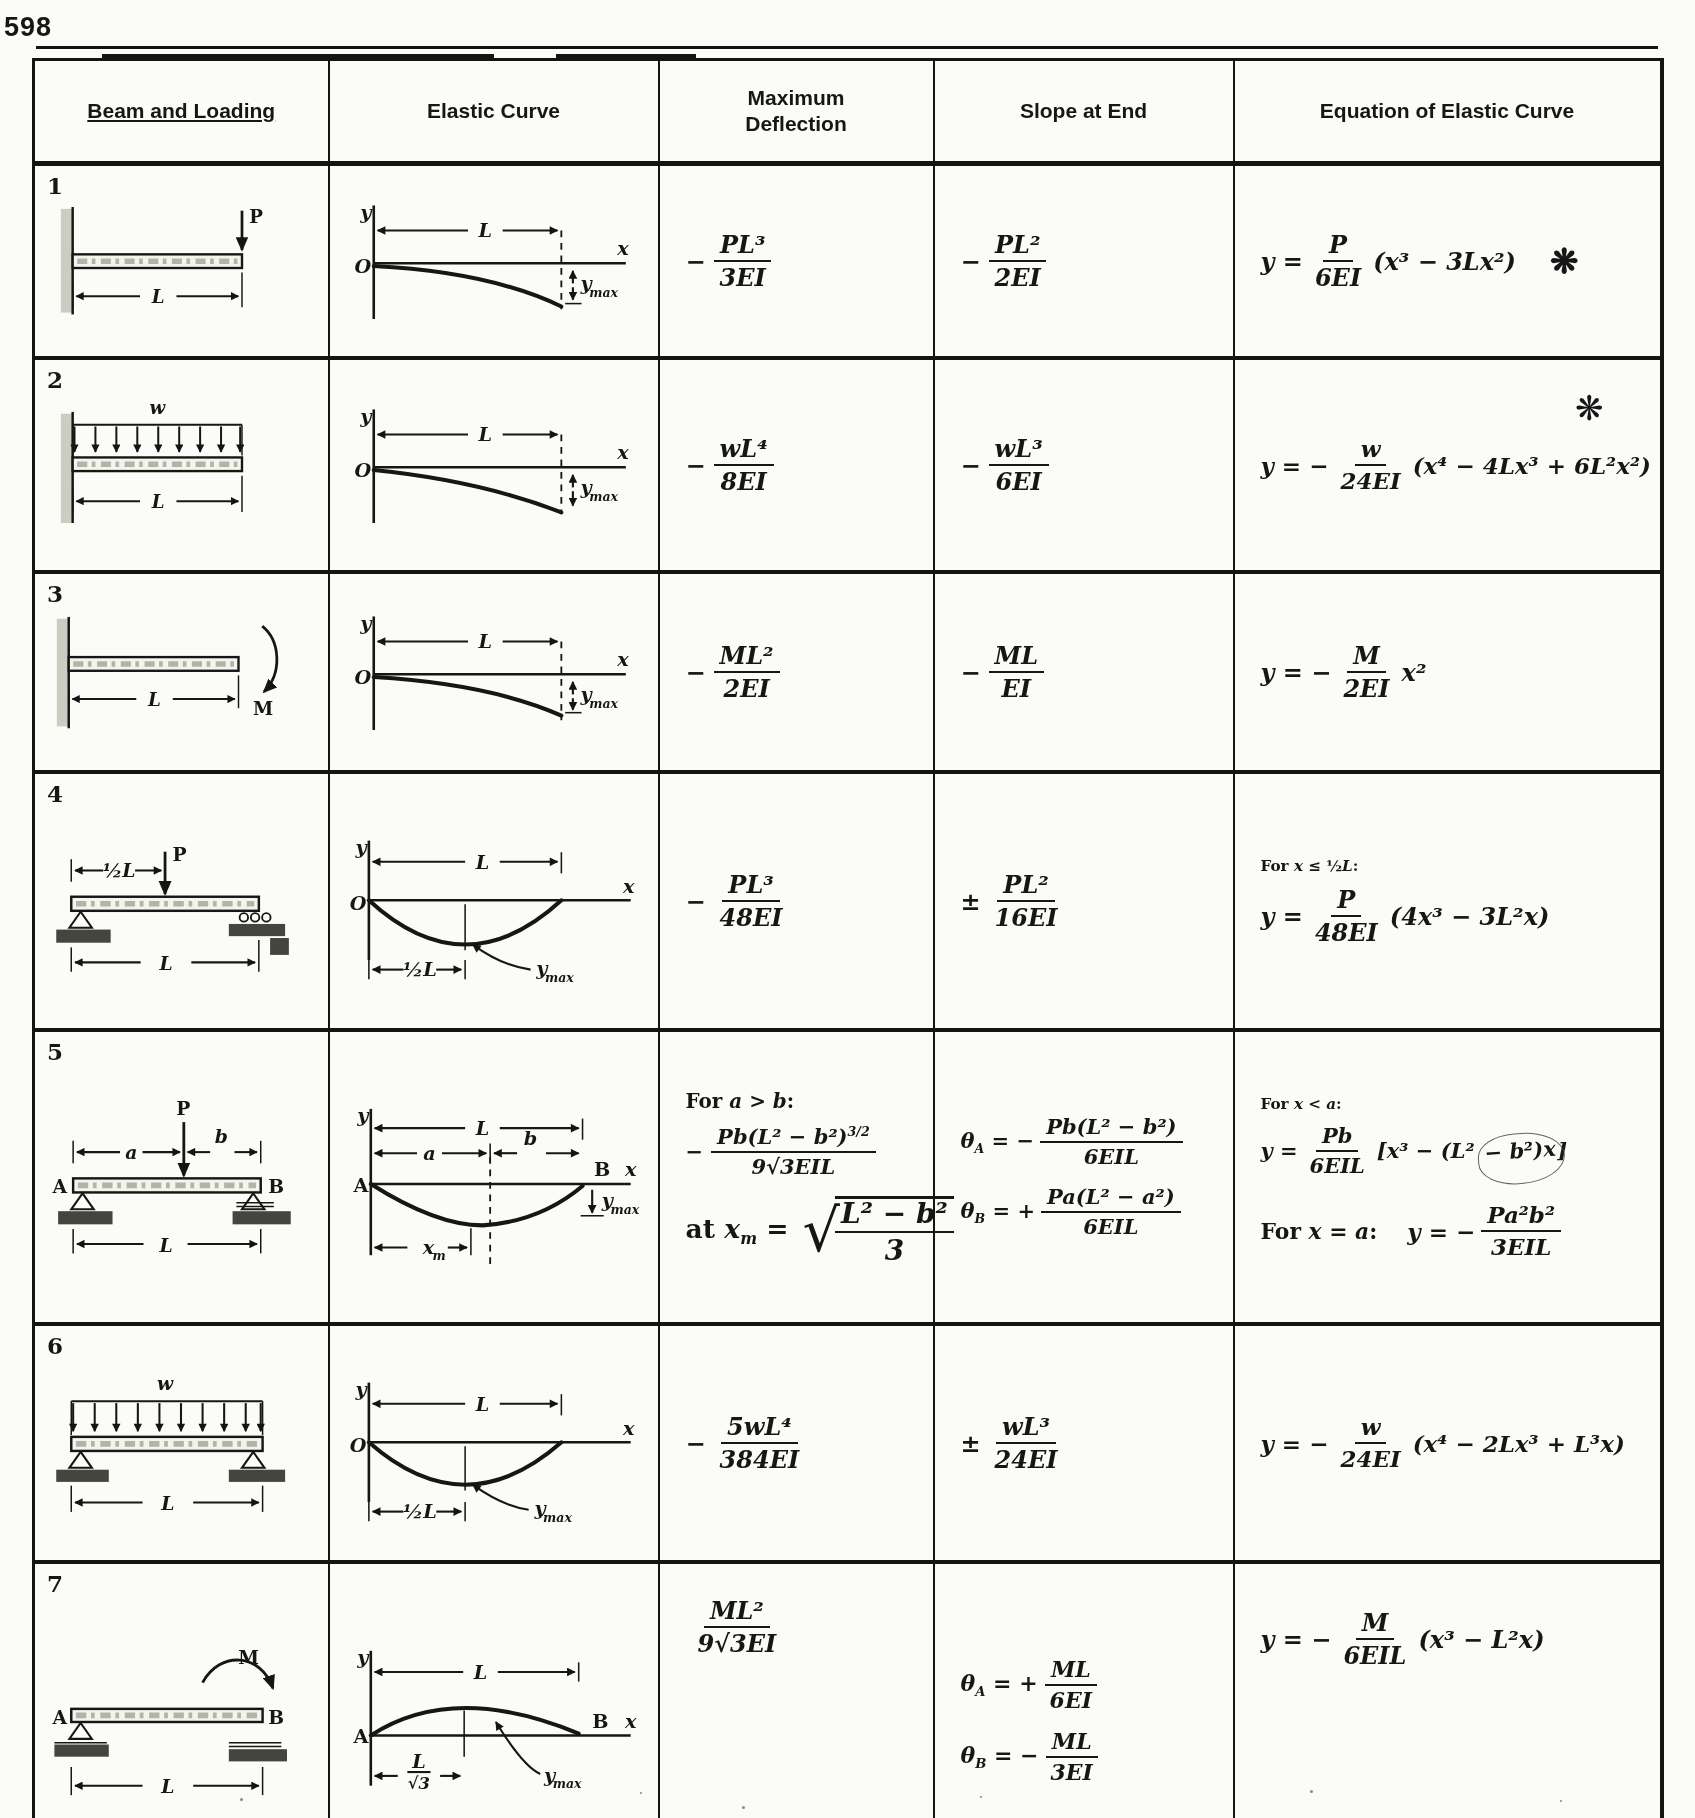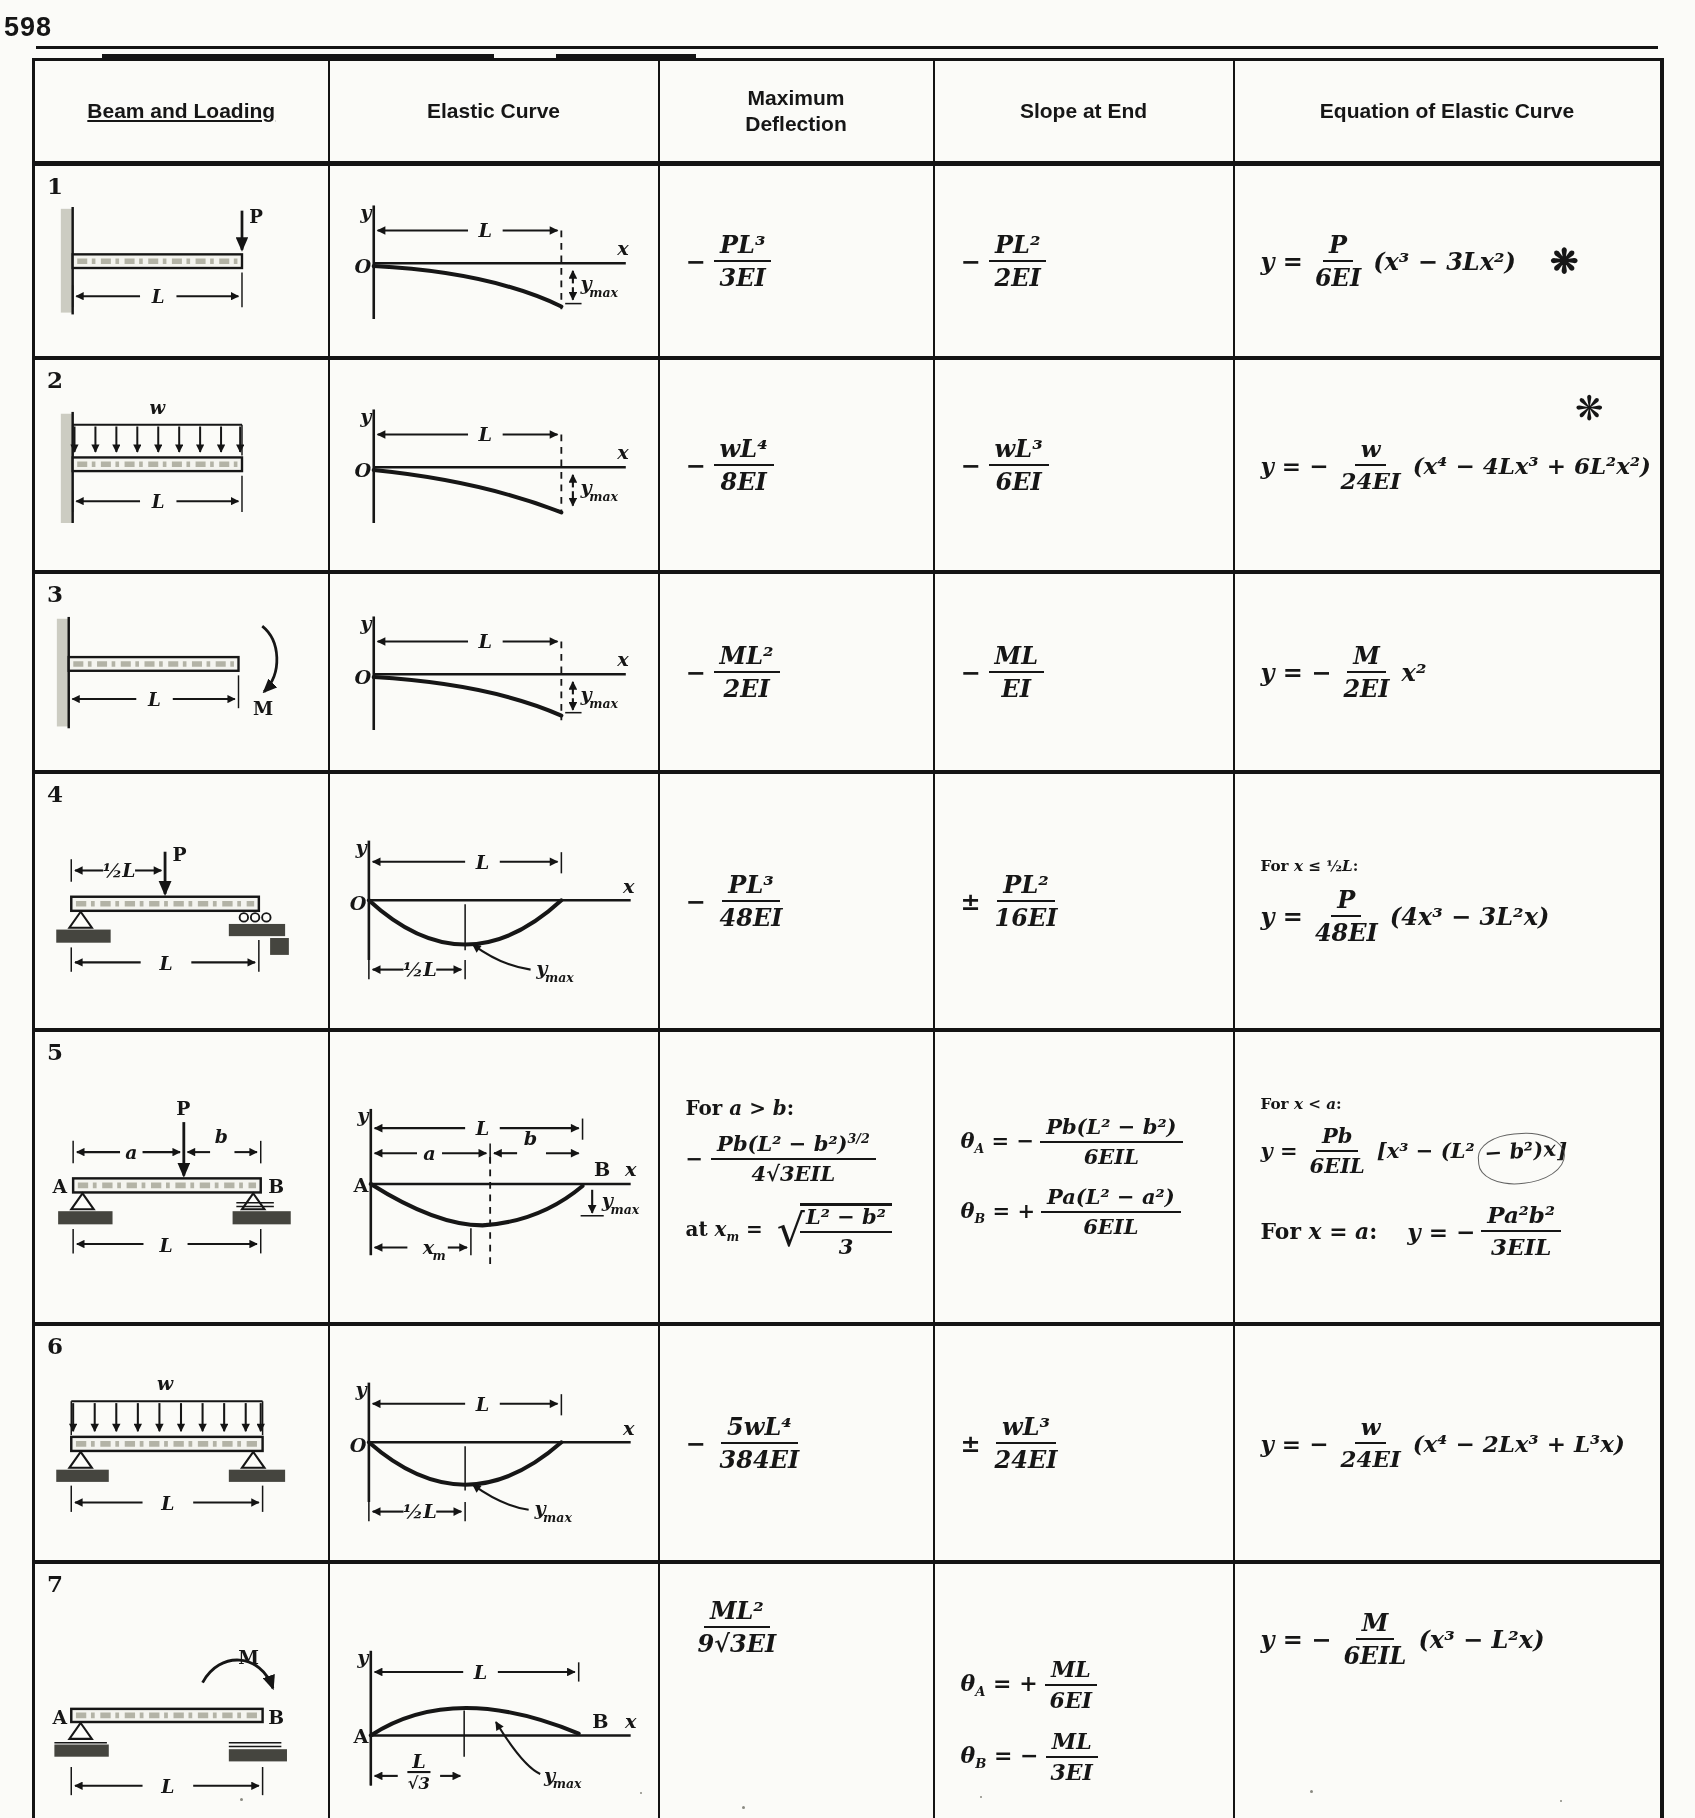--- a/index.html
+++ b/index.html
@@ -484,24 +484,24 @@
             <text x="281" y="125" class="sub">max</text>
           </svg>
         </td>
         <td>
           <div class="mstack" style="font-size:21px">
             <div class="cond">For <i>a</i> &gt; <i>b</i>:</div>
             <div class="math" style="margin-top:0; font-size:21px">
               <span class="sgn">−</span>
               <span class="frac">
                   <span class="num">Pb(L² − b²)<sup>3/2</sup></span>
-                  <span class="den">4√3EIL</span>
-                </span>
-            </div>
-            <div class="math" style="font-size:21px">
+                  <span class="den">9√3EIL</span>
+                </span>
+            </div>
+            <div class="math" style="font-size:28px">
               <span class="cond-inline" style="margin-right:8px">at <i>x</i><sub><i>m</i></sub> =</span>
               <span class="radsign">√</span>
               <span class="frac radfrac">
                   <span class="num">L² − b²</span>
                   <span class="den">3</span>
                 </span>
             </div>
           </div>
         </td>
         <td>

